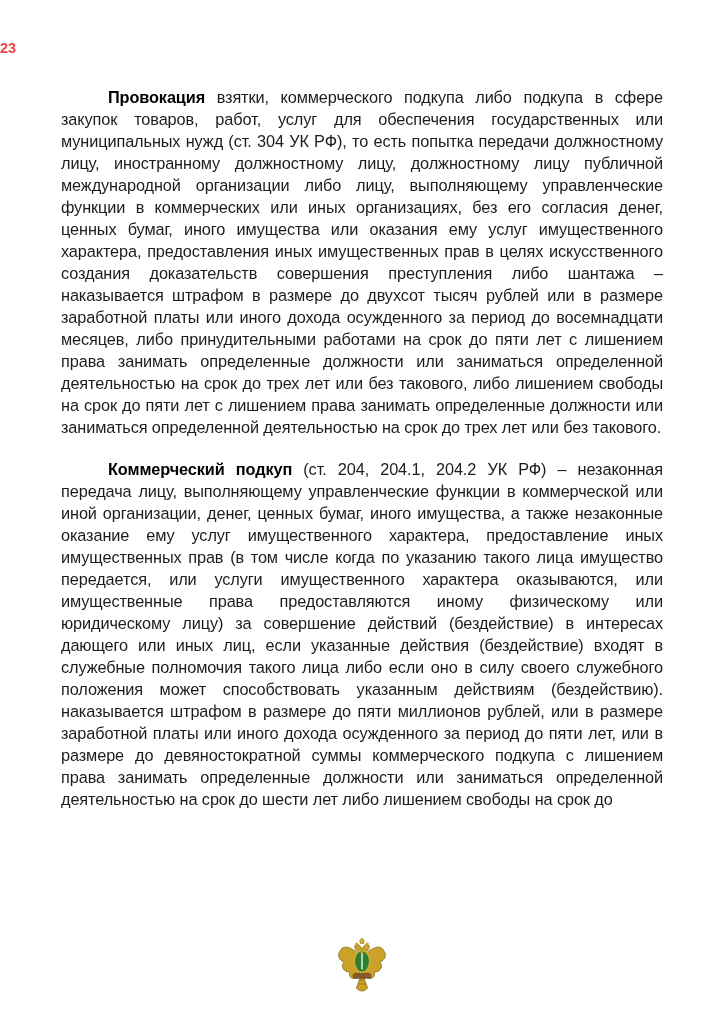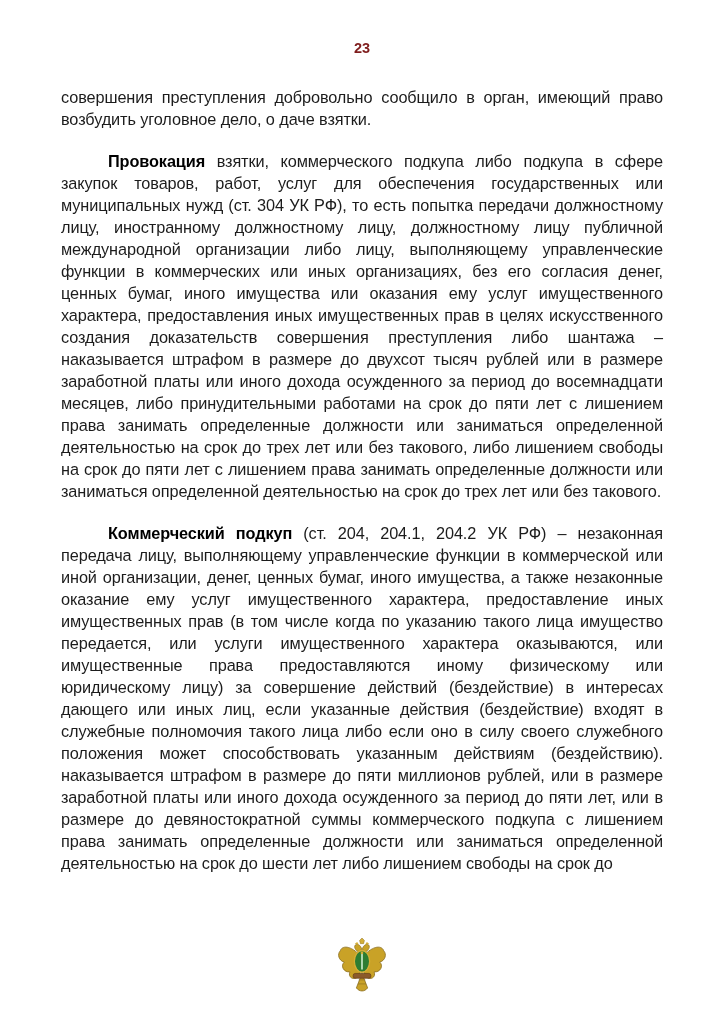--- a/index.html
+++ b/index.html
@@ -14,24 +14,23 @@
     background: #ffffff;
     overflow: hidden;
     font-family: "Liberation Sans", "DejaVu Sans", sans-serif;
     color: #1c1c1c;
   }
   .page-number {
     position: absolute;
     top: 40px;
     left: 0;
     width: 100%;
-    text-align: center;
     font-size: 14.5px;
     font-weight: 600;
-    color: #7f1d1d;
+    color: #ef4444;
   }
   .content {
     position: absolute;
     top: 86px;
     left: 61px;
     width: 602px;
   }
   .content p {
     margin: 0;
     font-size: 16.3px;
@@ -61,21 +60,20 @@
 </style>
 </head>
 <body>
 
 <div class="page">
 
   <div class="page-number">23</div>
 
   <div class="content">
 
-    <p><span>совершения преступления добровольно сообщило в орган, имеющий право возбудить уголовное дело, о даче взятки.</span></p>
 
     <p class="indent"><span class="term">Провокация</span><span> взятки, коммерческого подкупа либо подкупа в сфере закупок товаров, работ, услуг для обеспечения государственных или муниципальных нужд (ст. 304 УК РФ), то есть попытка передачи должностному лицу, иностранному должностному лицу, должностному лицу публичной международной организации либо лицу, выполняющему управленческие функции в коммерческих или иных организациях, без его согласия денег, ценных бумаг, иного имущества или оказания ему услуг имущественного характера, предоставления иных имущественных прав в целях искусственного создания доказательств совершения преступления либо шантажа – наказывается штрафом в размере до двухсот тысяч рублей или в размере заработной платы или иного дохода осужденного за период до восемнадцати месяцев, либо принудительными работами на срок до пяти лет с лишением права занимать определенные должности или заниматься определенной деятельностью на срок до трех лет или без такового, либо лишением свободы на срок до пяти лет с лишением права занимать определенные должности или заниматься определенной деятельностью на срок до трех лет или без такового.</span></p>
 
     <p class="indent"><span class="term">Коммерческий подкуп</span><span> (ст. 204, 204.1, 204.2 УК РФ) – незаконная передача лицу, выполняющему управленческие функции в коммерческой или иной организации, денег, ценных бумаг, иного имущества, а также незаконные оказание ему услуг имущественного характера, предоставление иных имущественных прав (в том числе когда по указанию такого лица имущество передается, или услуги имущественного характера оказываются, или имущественные права предоставляются иному физическому или юридическому лицу) за совершение действий (бездействие) в интересах дающего или иных лиц, если указанные действия (бездействие) входят в служебные полномочия такого лица либо если оно в силу своего служебного положения может способствовать указанным действиям (бездействию). наказывается штрафом в размере до пяти миллионов рублей, или в размере заработной платы или иного дохода осужденного за период до пяти лет, или в размере до девяностократной суммы коммерческого подкупа с лишением права занимать определенные должности или заниматься определенной деятельностью на срок до шести лет либо лишением свободы на срок до</span></p>
 
   </div>
 
   <div class="emblem">
     <svg viewBox="0 0 64 72" width="52" height="58" aria-hidden="true">
 

